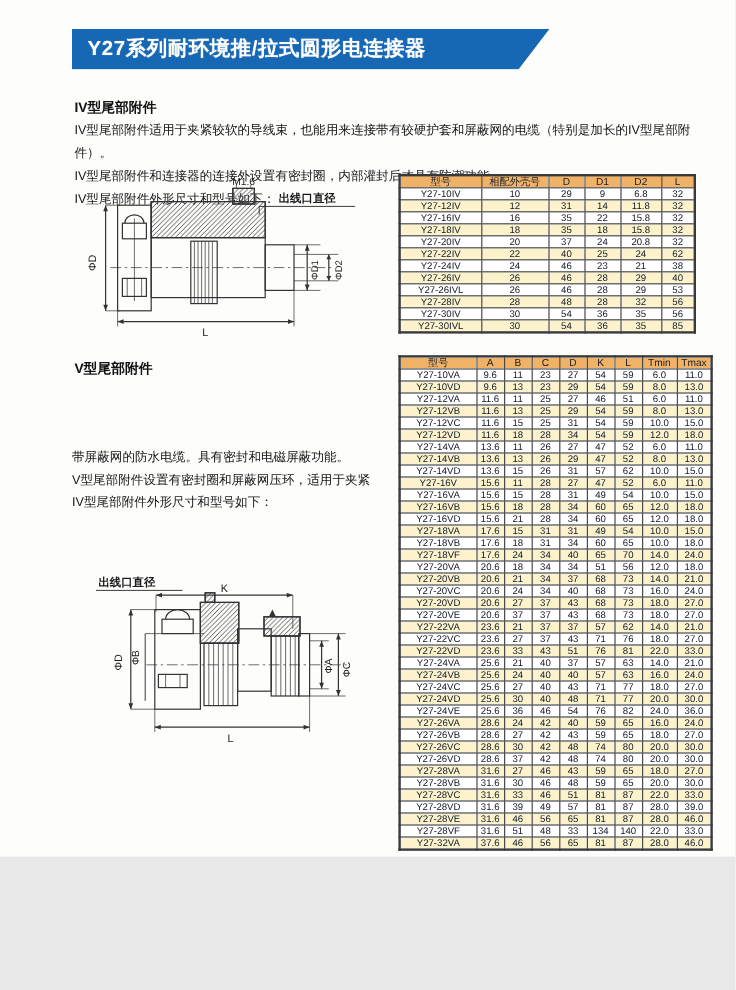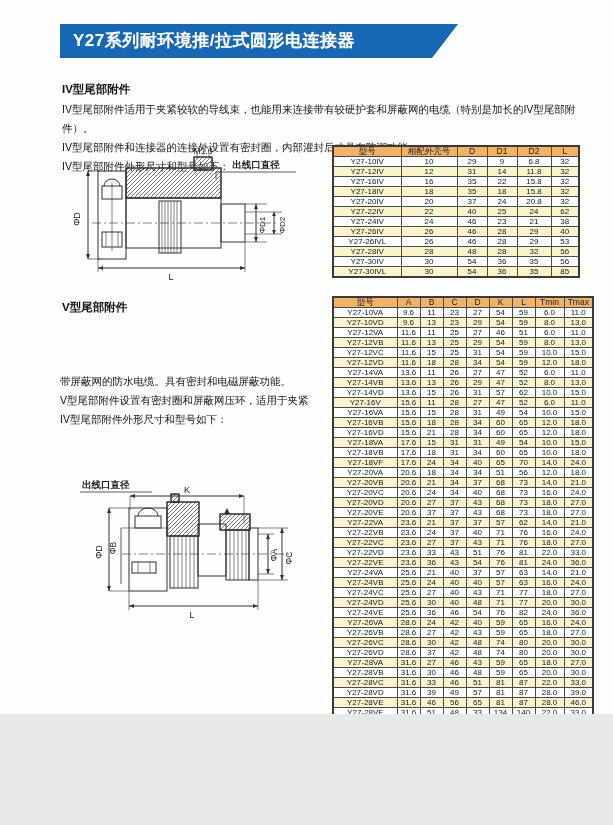--- a/index.html
+++ b/index.html
@@ -596,31 +596,20 @@
             <td>23.6</td>
             <td>21</td>
             <td>37</td>
             <td>37</td>
             <td>57</td>
             <td>62</td>
             <td>14.0</td>
             <td>21.0</td>
           </tr>
           <tr>
-            <td>Y27-22VB</td>
-            <td>23.6</td>
-            <td>24</td>
-            <td>37</td>
-            <td>40</td>
-            <td>71</td>
-            <td>76</td>
-            <td>16.0</td>
-            <td>24.0</td>
-          </tr>
-          <tr>
             <td>Y27-22VC</td>
             <td>23.6</td>
             <td>27</td>
             <td>37</td>
             <td>43</td>
             <td>71</td>
             <td>76</td>
             <td>18.0</td>
             <td>27.0</td>
           </tr>
@@ -629,31 +618,20 @@
             <td>23.6</td>
             <td>33</td>
             <td>43</td>
             <td>51</td>
             <td>76</td>
             <td>81</td>
             <td>22.0</td>
             <td>33.0</td>
           </tr>
           <tr>
-            <td>Y27-22VE</td>
-            <td>23.6</td>
-            <td>36</td>
-            <td>43</td>
-            <td>54</td>
-            <td>76</td>
-            <td>81</td>
-            <td>24.0</td>
-            <td>36.0</td>
-          </tr>
-          <tr>
             <td>Y27-24VA</td>
             <td>25.6</td>
             <td>21</td>
             <td>40</td>
             <td>37</td>
             <td>57</td>
             <td>63</td>
             <td>14.0</td>
             <td>21.0</td>
           </tr>

